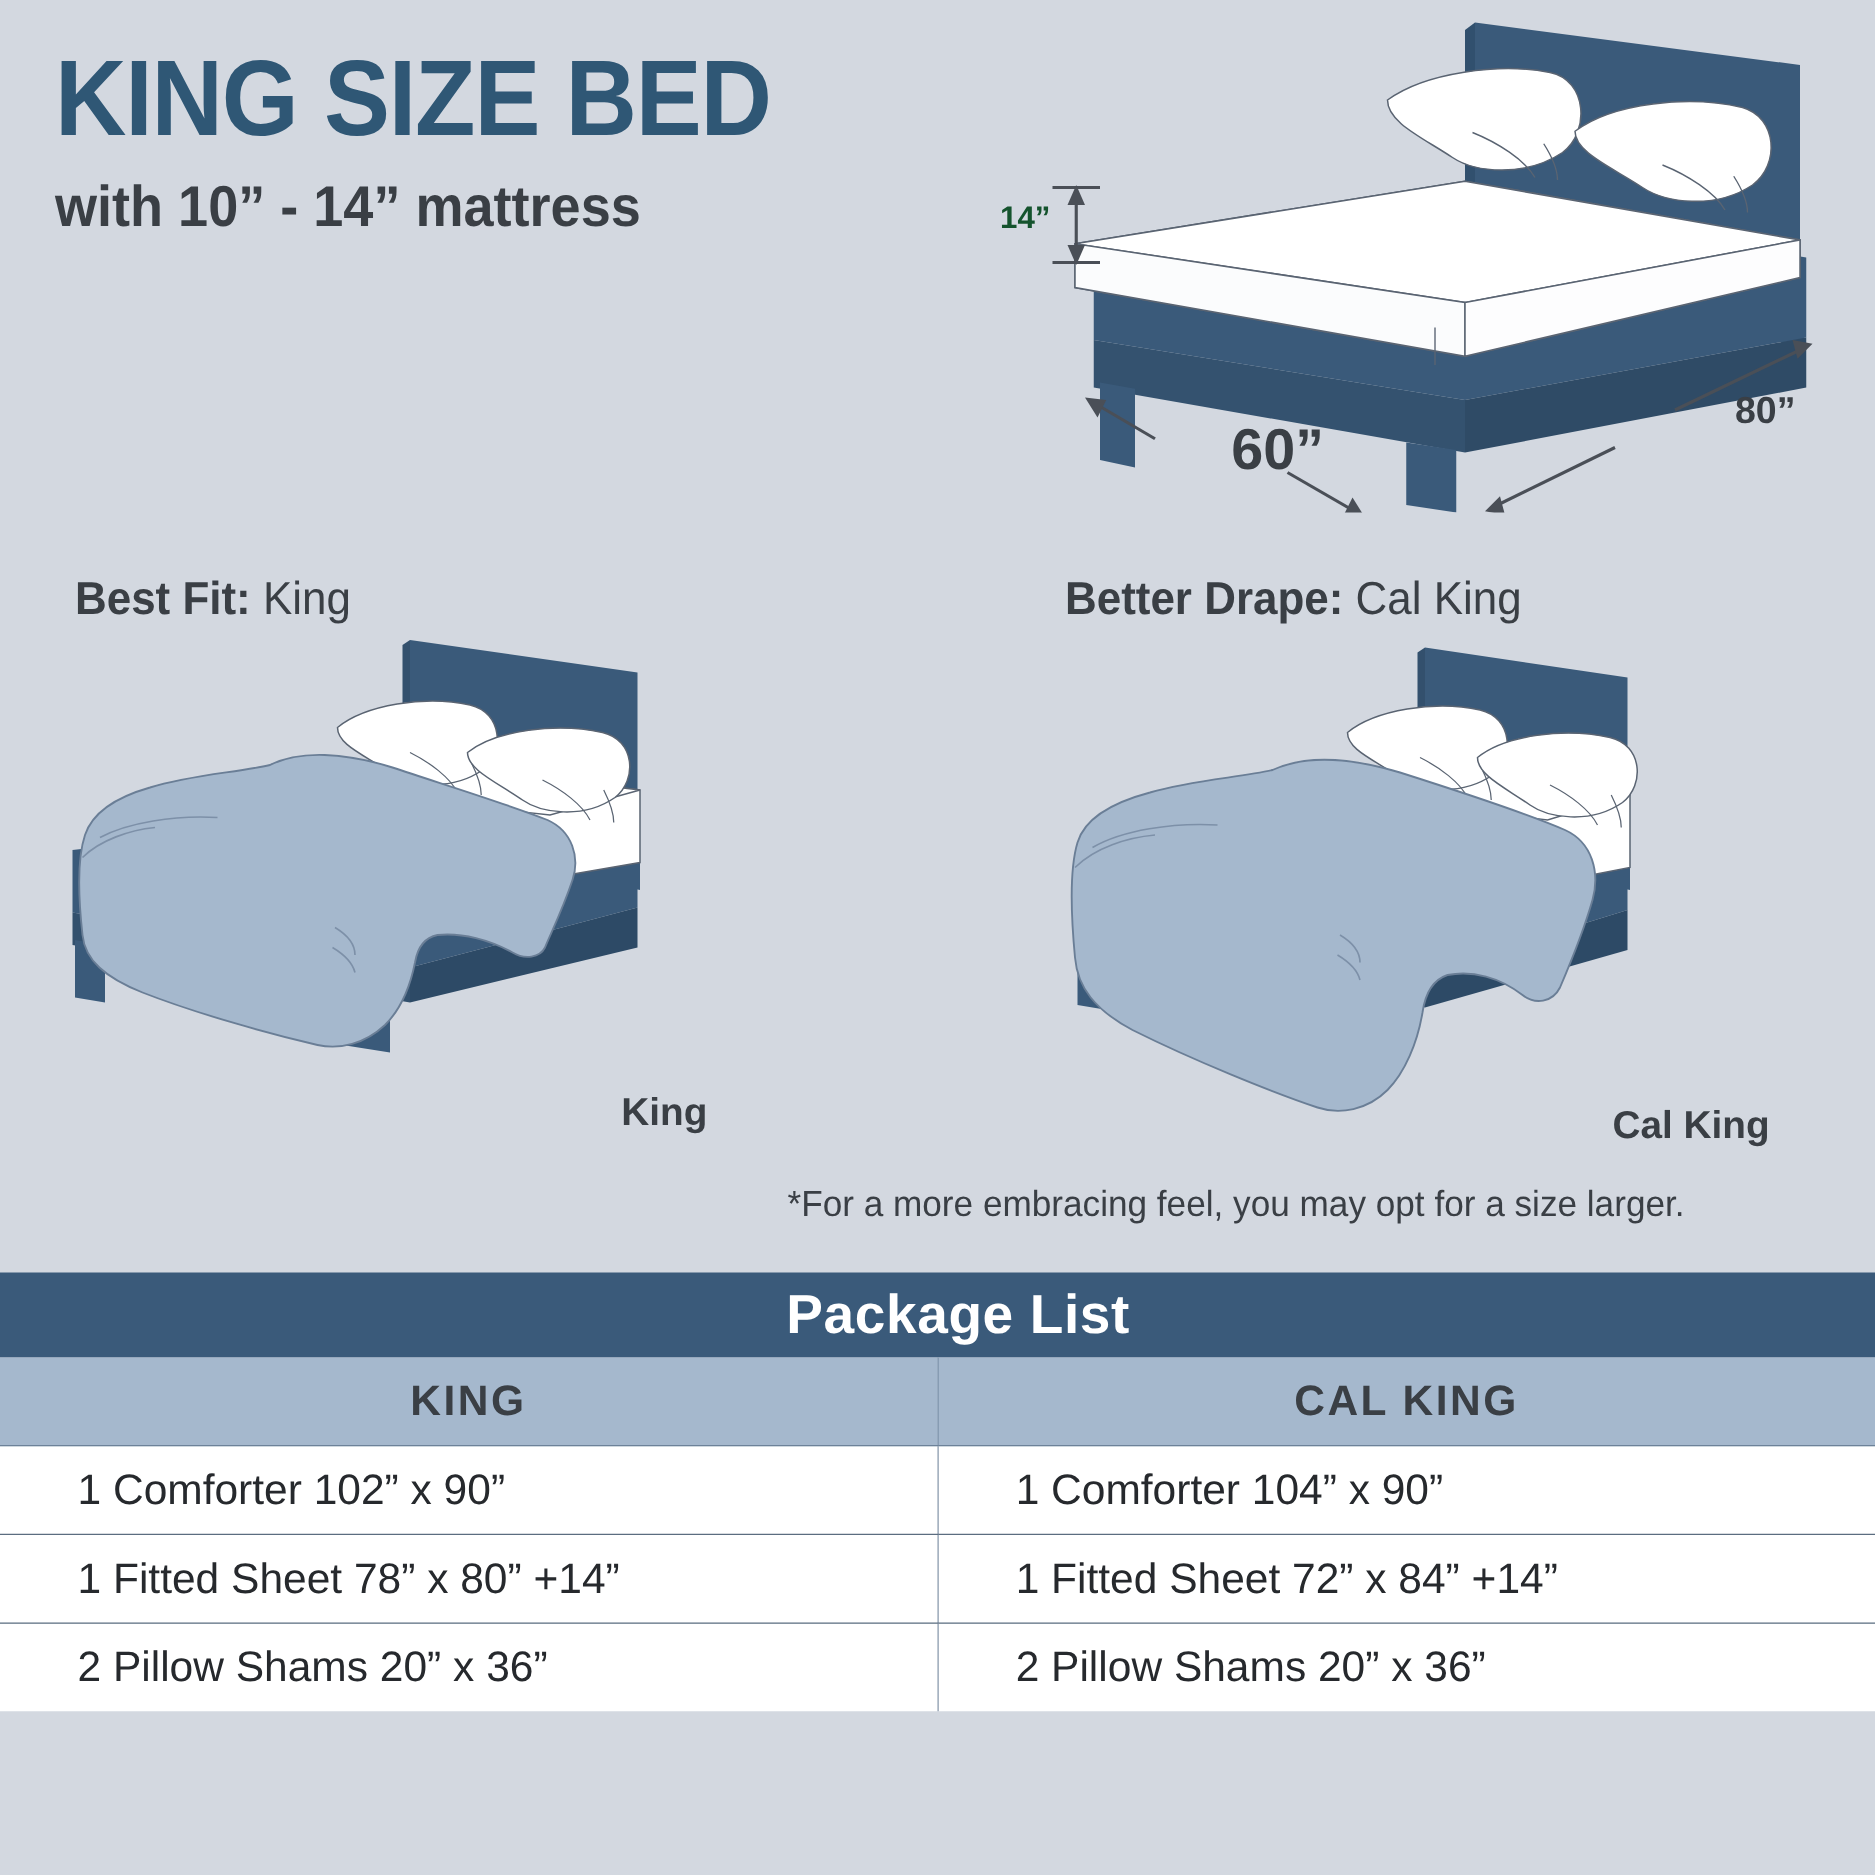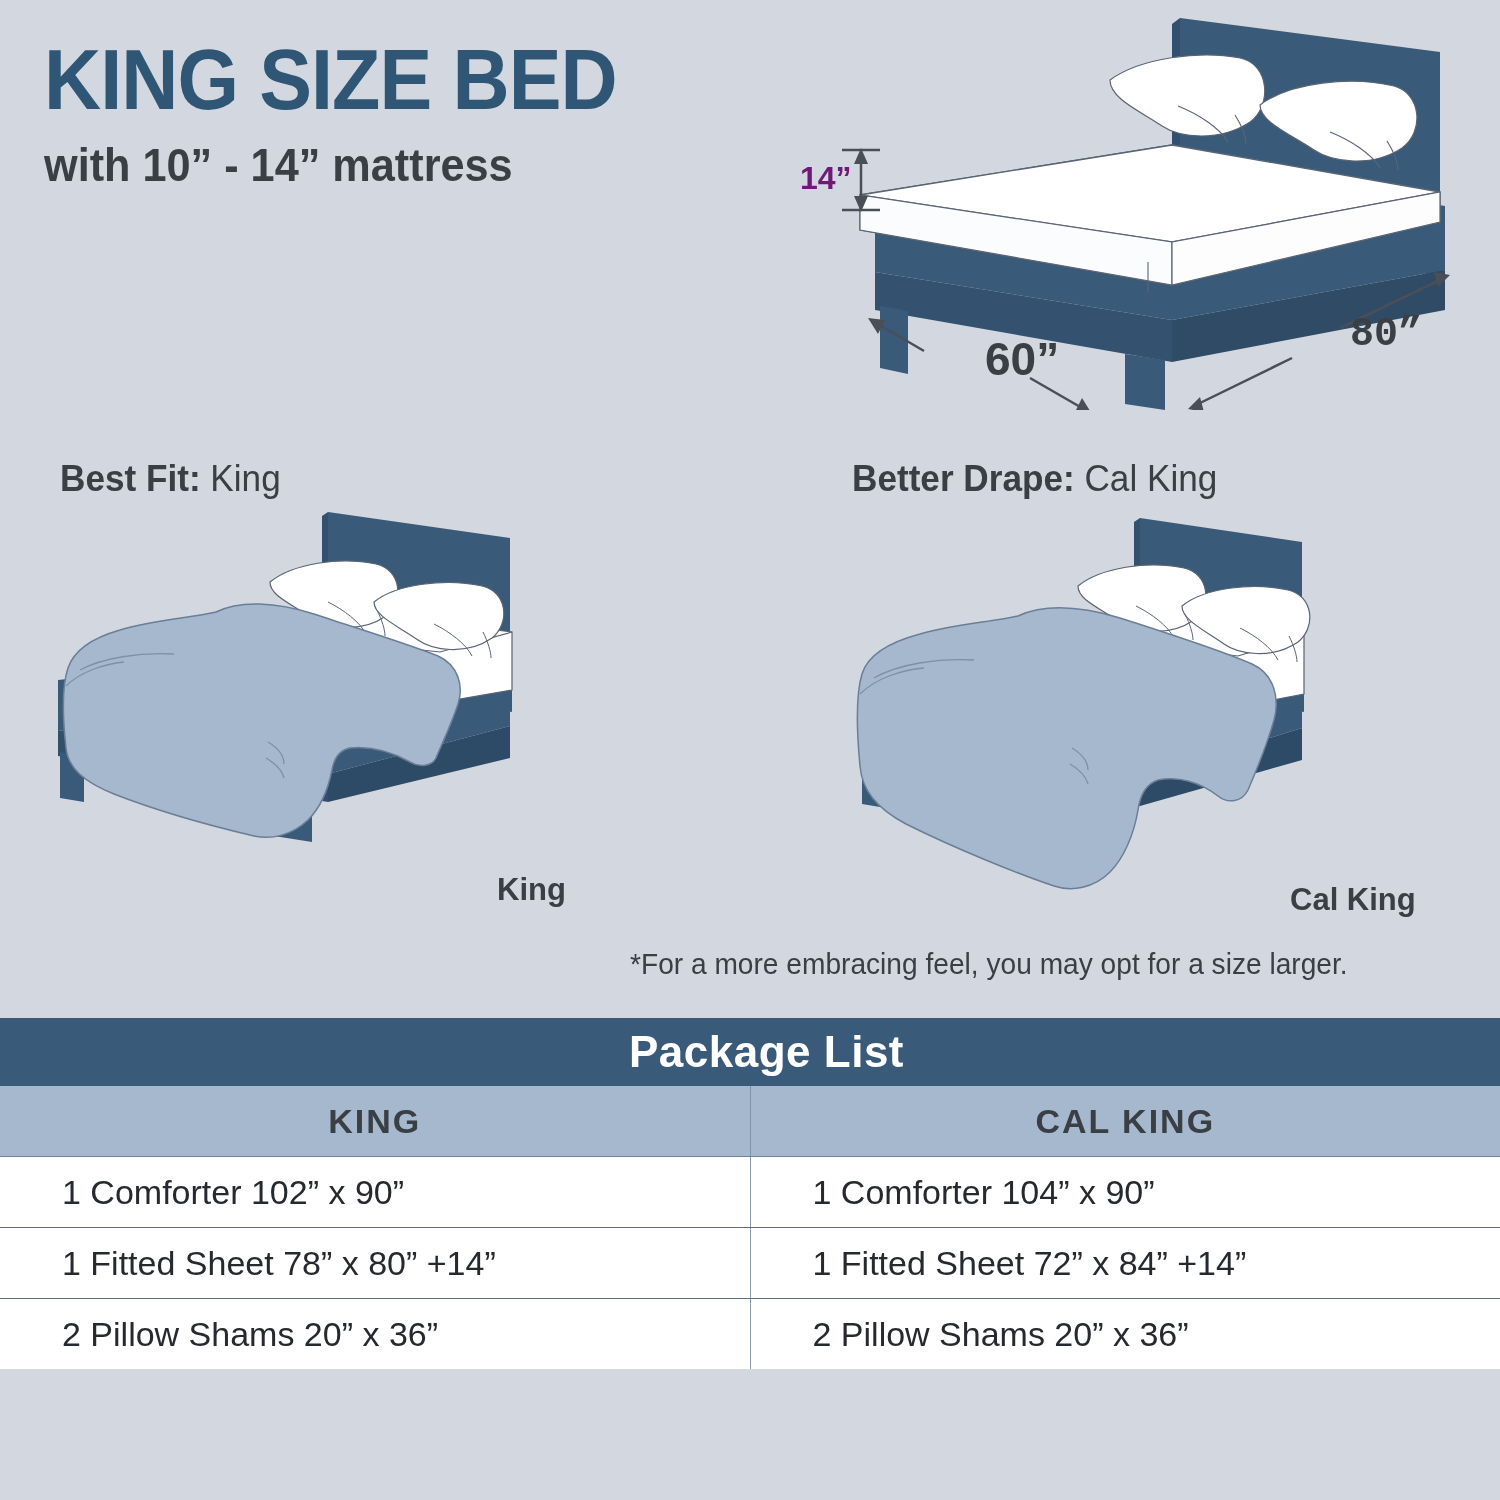--- a/index.html
+++ b/index.html
@@ -203,23 +203,23 @@
     </g>
 
     <g>
       <line x1="560" y1="318" x2="660" y2="270" stroke="#4a4f57" stroke-width="2.5"></line>
       <polygon points="670,265 654,262 658,277" fill="#4a4f57"></polygon>
       <line x1="418" y1="394" x2="512" y2="348" stroke="#4a4f57" stroke-width="2.5"></line>
       <polygon points="408,399 424,402 420,387" fill="#4a4f57"></polygon>
     </g>
   </svg>
 
-  <div style="position:absolute;left:800px;top:160px;font-family:'Liberation Sans Narrow','Liberation Sans',sans-serif;font-size:32px;font-weight:bold;color:#701a75;">14”</div>
+  <div style="position:absolute;left:800px;top:160px;font-family:'Liberation Sans Narrow','Liberation Sans',sans-serif;font-size:25px;font-weight:bold;color:#14532d;">14”</div>
   <div style="position:absolute;left:985px;top:332px;font-family:'Liberation Sans Narrow','Liberation Sans',sans-serif;font-size:46px;font-weight:bold;color:#3a3f45;">60”</div>
-  <div style="position:absolute;left:1350px;top:312px;font-family:Liberation Mono, monospace;font-size:40px;font-weight:bold;color:#3a3f45;">80”</div>
+  <div style="position:absolute;left:1388px;top:312px;font-family:Liberation Sans, sans-serif;font-size:30px;font-weight:bold;color:#3a3f45;">80”</div>
 
   <div id="fit-label-left" class="fit-label"><span class="strong">Best Fit:</span><span> King</span></div>
 
   <svg id="bed-king" class="illus" width="600" height="400" viewBox="0 0 600 400">
 
     <polygon points="288,22 470,48 470,190 288,186" fill="#3a5a7a"></polygon>
     <polygon points="282,26 288,22 288,186 282,184" fill="#33506d"></polygon>
     <polygon points="458,188 472,190 472,222 458,219" fill="#3a5a7a"></polygon>
 
     <polygon points="18,190 288,160 470,192 470,236 288,284 18,240" fill="#3a5a7a"></polygon>

